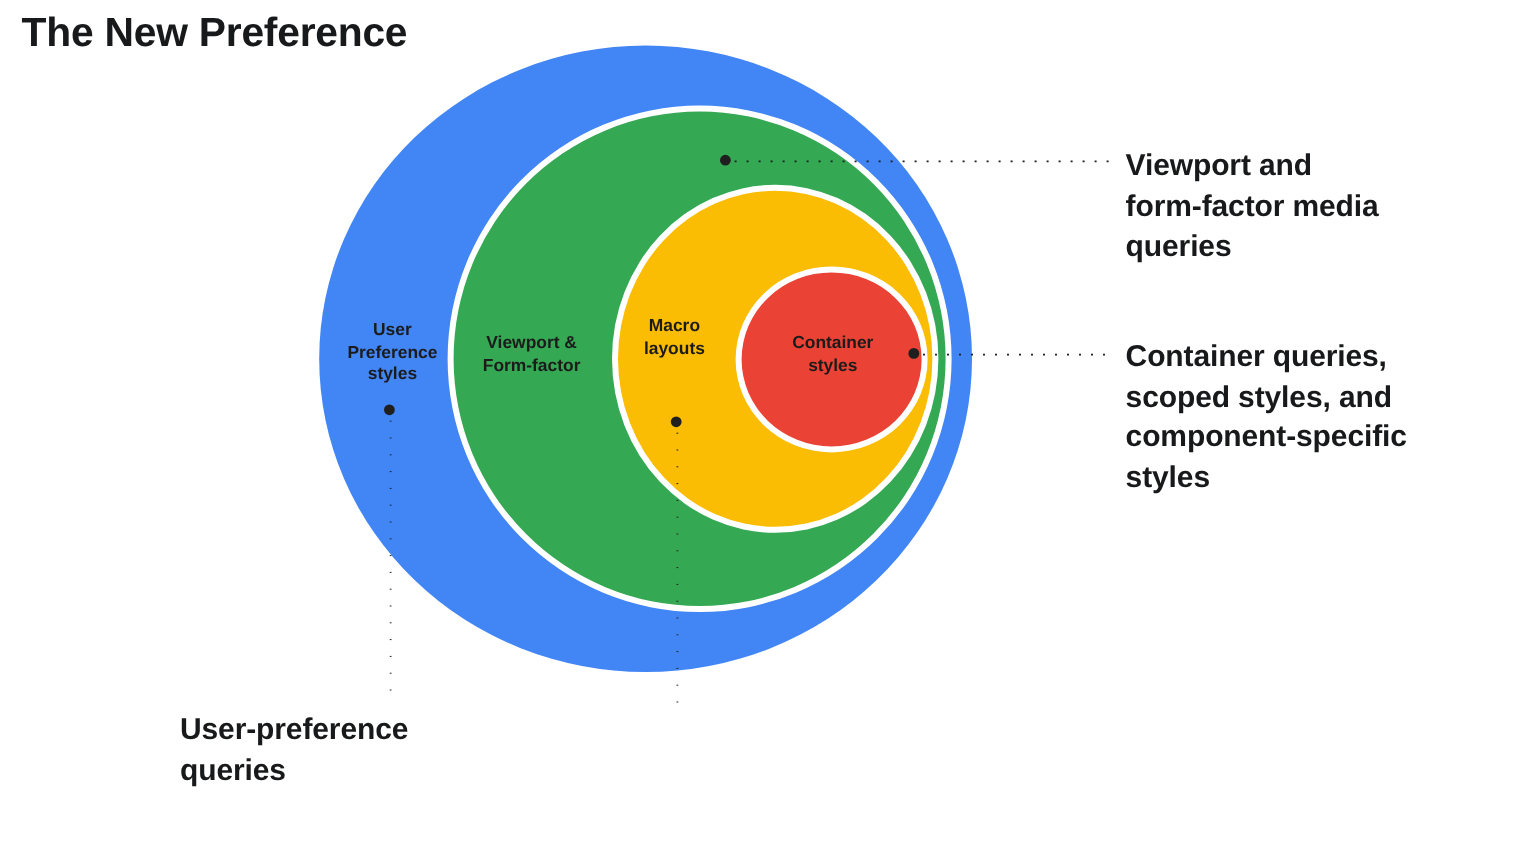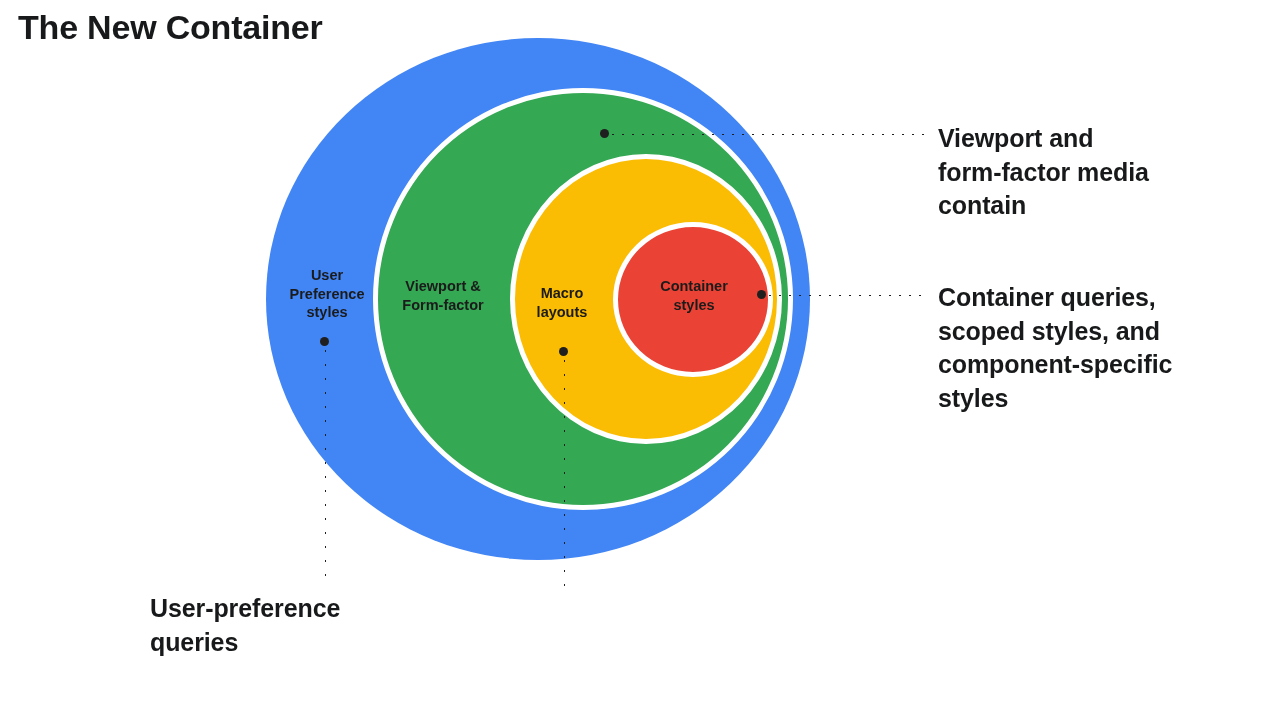--- a/index.html
+++ b/index.html
@@ -79,21 +79,21 @@
   }
   .ring-container {
     left: 613px;  top: 222px;
     width: 160px; height: 155px;
     background: #EA4335;
     border: 5px solid #ffffff;
   }
 
   .lbl-user      { left: 281px; top: 266px; width: 92px; }
   .lbl-viewport  { left: 383px; top: 277px; width: 120px; }
-  .lbl-macro     { left: 518px; top: 284px; width: 88px; }
+  .lbl-macro     { left: 518px; top: 263px; width: 88px; }
   .lbl-container { left: 638px; top: 277px; width: 112px; }
 
   
   .leader {
     position: absolute;
   }
   .leader-h {
     height: 3px;
     background-image: radial-gradient(circle closest-side, #1f1f1f 58%, transparent 60%);
     background-size: 10px 3px;
@@ -141,21 +141,21 @@
   .ann-viewport   { left: 938px; top: 122px;  width: 320px; }
   .ann-container  { left: 938px; top: 281px;  width: 330px; }
   .ann-user       { left: 150px; top: 592px;  width: 330px; }
   .ann-macro      { left: 563px; top: 584px;  width: 430px; }
 </style>
 </head>
 <body>
 
 <div id="stage">
 
-  <div class="page-title">The New Container</div>
+  <div class="page-title">The New Preference</div>
 
   <div class="venn">
 
     <div class="ring ring-user"></div>
 
     <div class="ring ring-viewport"></div>
 
     <div class="ring ring-macro"></div>
 
     <div class="ring ring-container"></div>
@@ -182,21 +182,21 @@
     <div class="leader-dot dot-user"></div>
     <div class="leader leader-v leader-user"></div>
 
     <div class="leader-dot dot-macro"></div>
     <div class="leader leader-v leader-macro"></div>
 
   </div>
 
   <div class="annotation ann-viewport">Viewport and
 form-factor media
-contain</div>
+queries</div>
 
   <div class="annotation ann-container">Container queries,
 scoped styles, and
 component-specific
 styles</div>
 
   <div class="annotation ann-user">User-preference
 queries</div>
 
 

